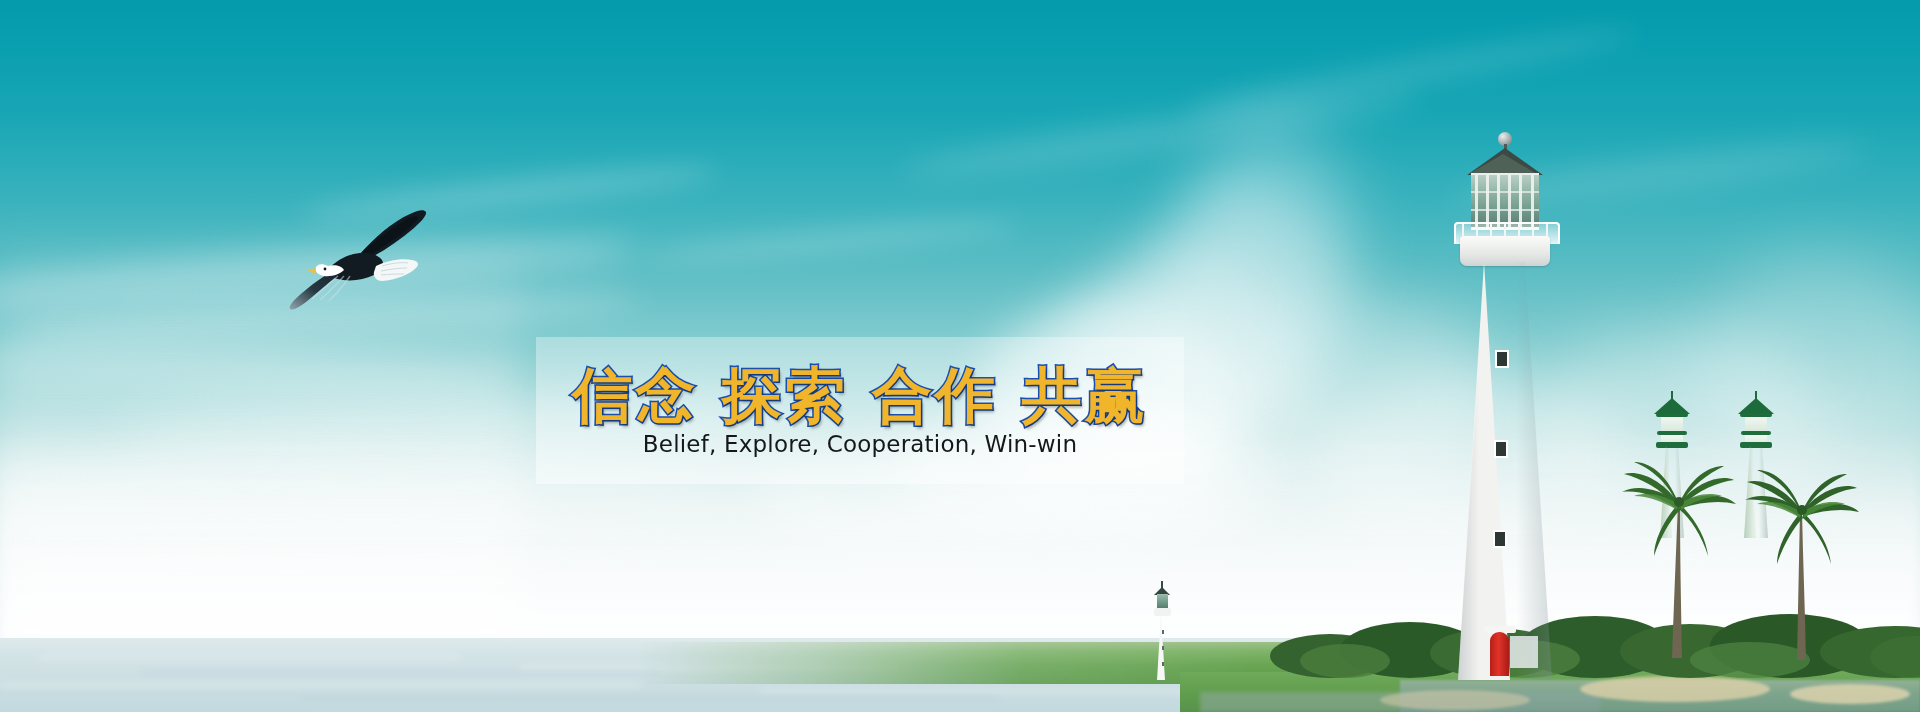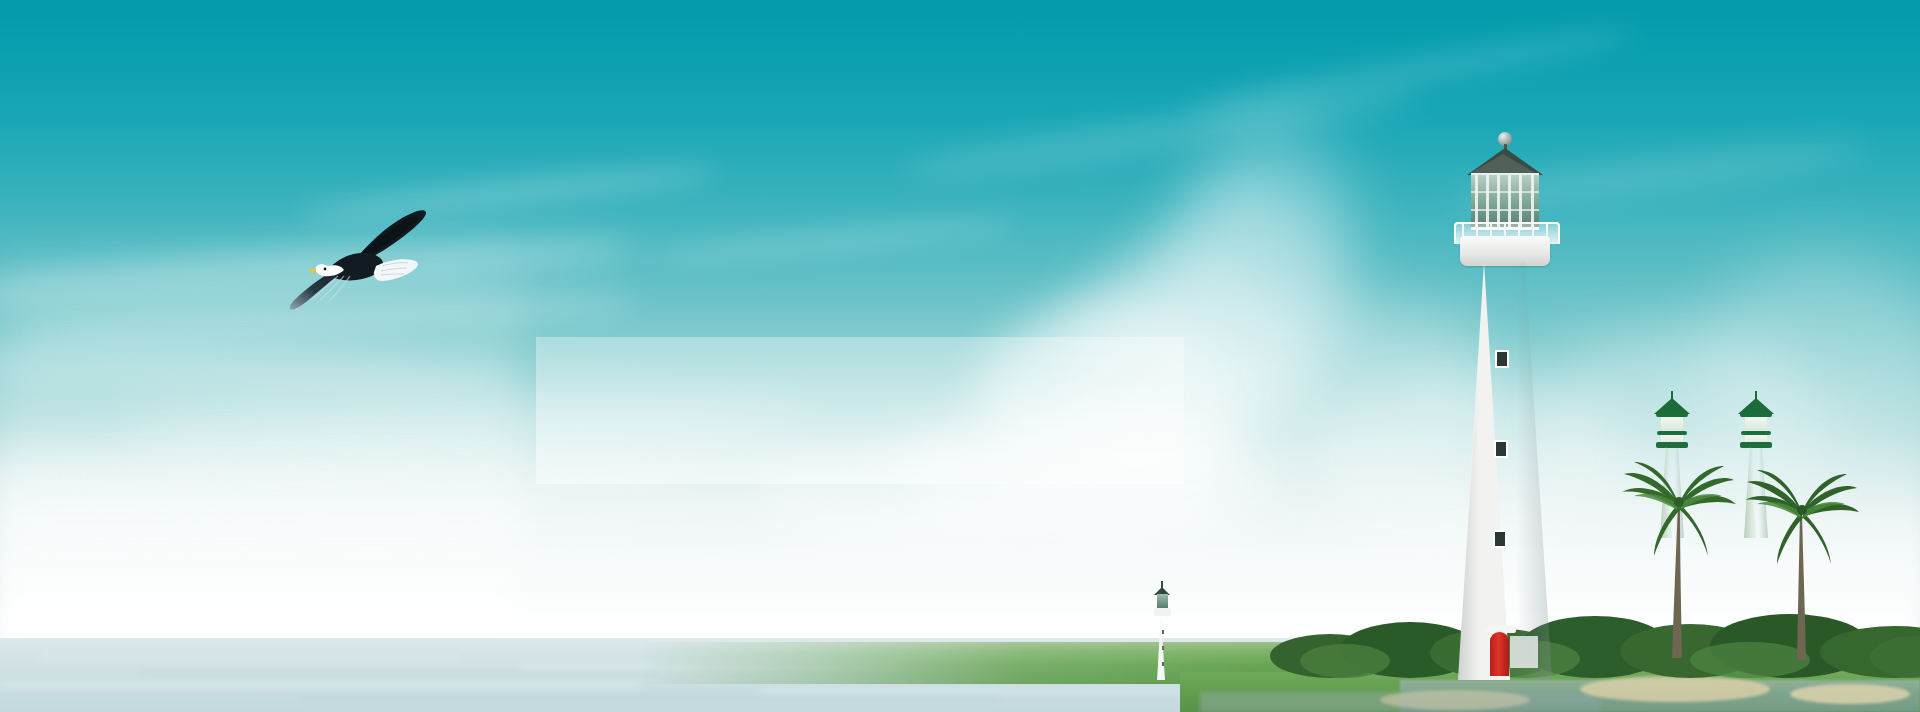--- a/index.html
+++ b/index.html
@@ -454,15 +454,17 @@
     <div class="lh-window" style="left:55px;top:210px;"></div>
     <div class="lh-window" style="left:54px;top:300px;"></div>
     <div class="lh-window" style="left:53px;top:390px;"></div>
 
     <div class="lh-plaque"></div>
     <div class="lh-door-hood"></div>
     <div class="lh-door"></div>
   </div>
 
   <div id="text-panel">
+    <div id="headline" class="nowrap">信念 探索 合作 共赢</div>
+    <div id="subline" class="nowrap">Belief,  Explore,  Cooperation,  Win-win</div>
   </div>
 
 </div>
 
 </body></html>

